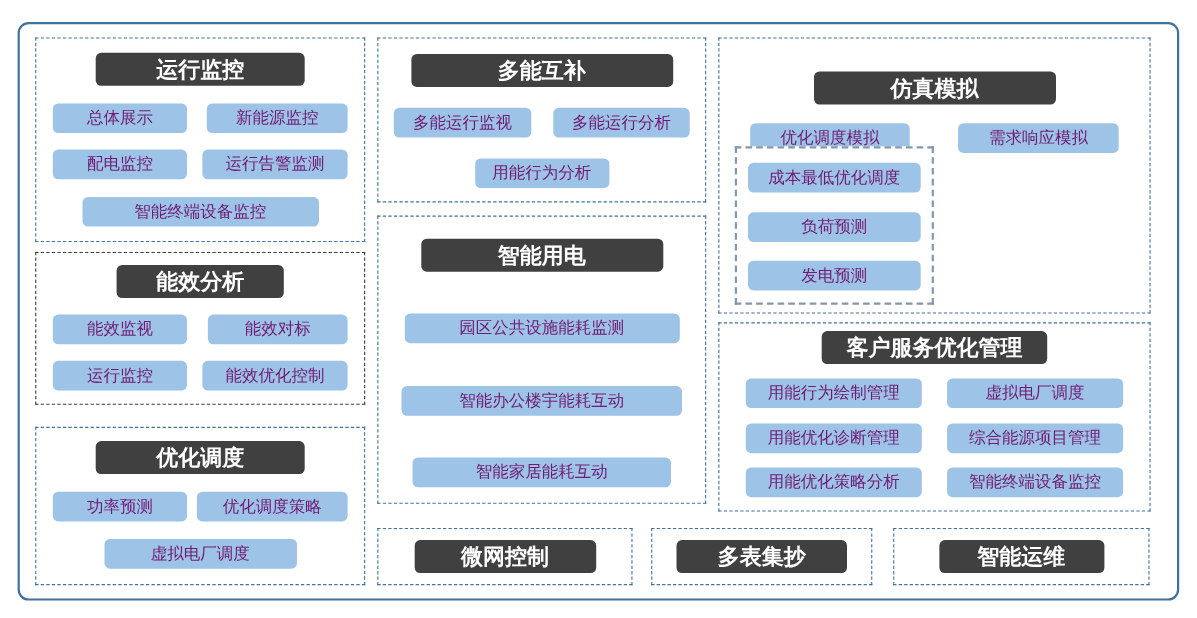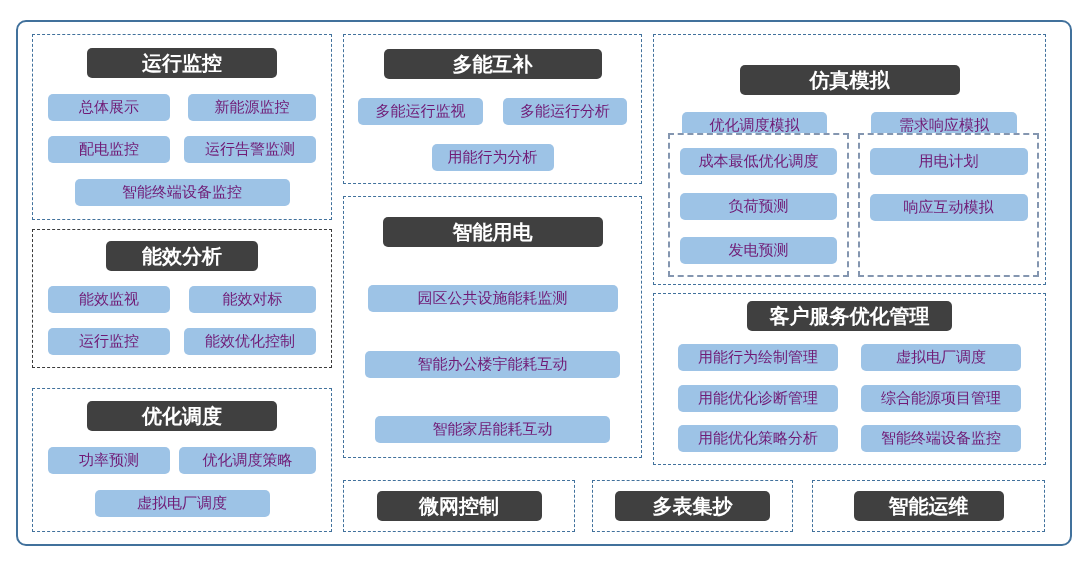--- a/index.html
+++ b/index.html
@@ -81,21 +81,21 @@
       <div class="itm" style="width:122px">功率预测</div>
       <div class="itm" style="width:137px">优化调度策略</div>
     </div>
     <div class="ctr">
         <div class="itm" style="width:175px">虚拟电厂调度</div>
       </div>
   </div>
 
   <div class="panel" id="p-me">
     <div class="ctr">
-        <div class="hdr" style="width:218px">多能互补</div>
+        <div class="hdr" style="width:238px">多能互补</div>
       </div>
     <div class="row">
       <div class="itm" style="width:125px">多能运行监视</div>
       <div class="itm" style="width:124px">多能运行分析</div>
     </div>
     <div class="ctr">
         <div class="itm" style="width:122px">用能行为分析</div>
       </div>
   </div>
 
@@ -109,24 +109,20 @@
   <div class="panel" id="p-sim">
     <div class="hdr" style="width:220px">仿真模拟</div>
     <div class="row">
       <div class="itm" style="width:145px">优化调度模拟</div>
       <div class="itm" style="width:146px">需求响应模拟</div>
     </div>
     <div class="sub" id="sub-cost">
       <div class="itm" style="width:157px">成本最低优化调度</div>
       <div class="itm" style="width:157px">负荷预测</div>
       <div class="itm" style="width:157px">发电预测</div>
-    </div>
-    <div class="sub" id="sub-plan">
-      <div class="itm" style="width:158px">用电计划</div>
-      <div class="itm" style="width:158px">响应互动模拟</div>
     </div>
   </div>
 
   <div class="panel" id="p-cs">
     <div class="hdr" style="width:205px">客户服务优化管理</div>
     <div class="row">
       <div class="itm" style="width:160px">用能行为绘制管理</div>
       <div class="itm" style="width:160px">虚拟电厂调度</div>
     </div>
     <div class="row">

